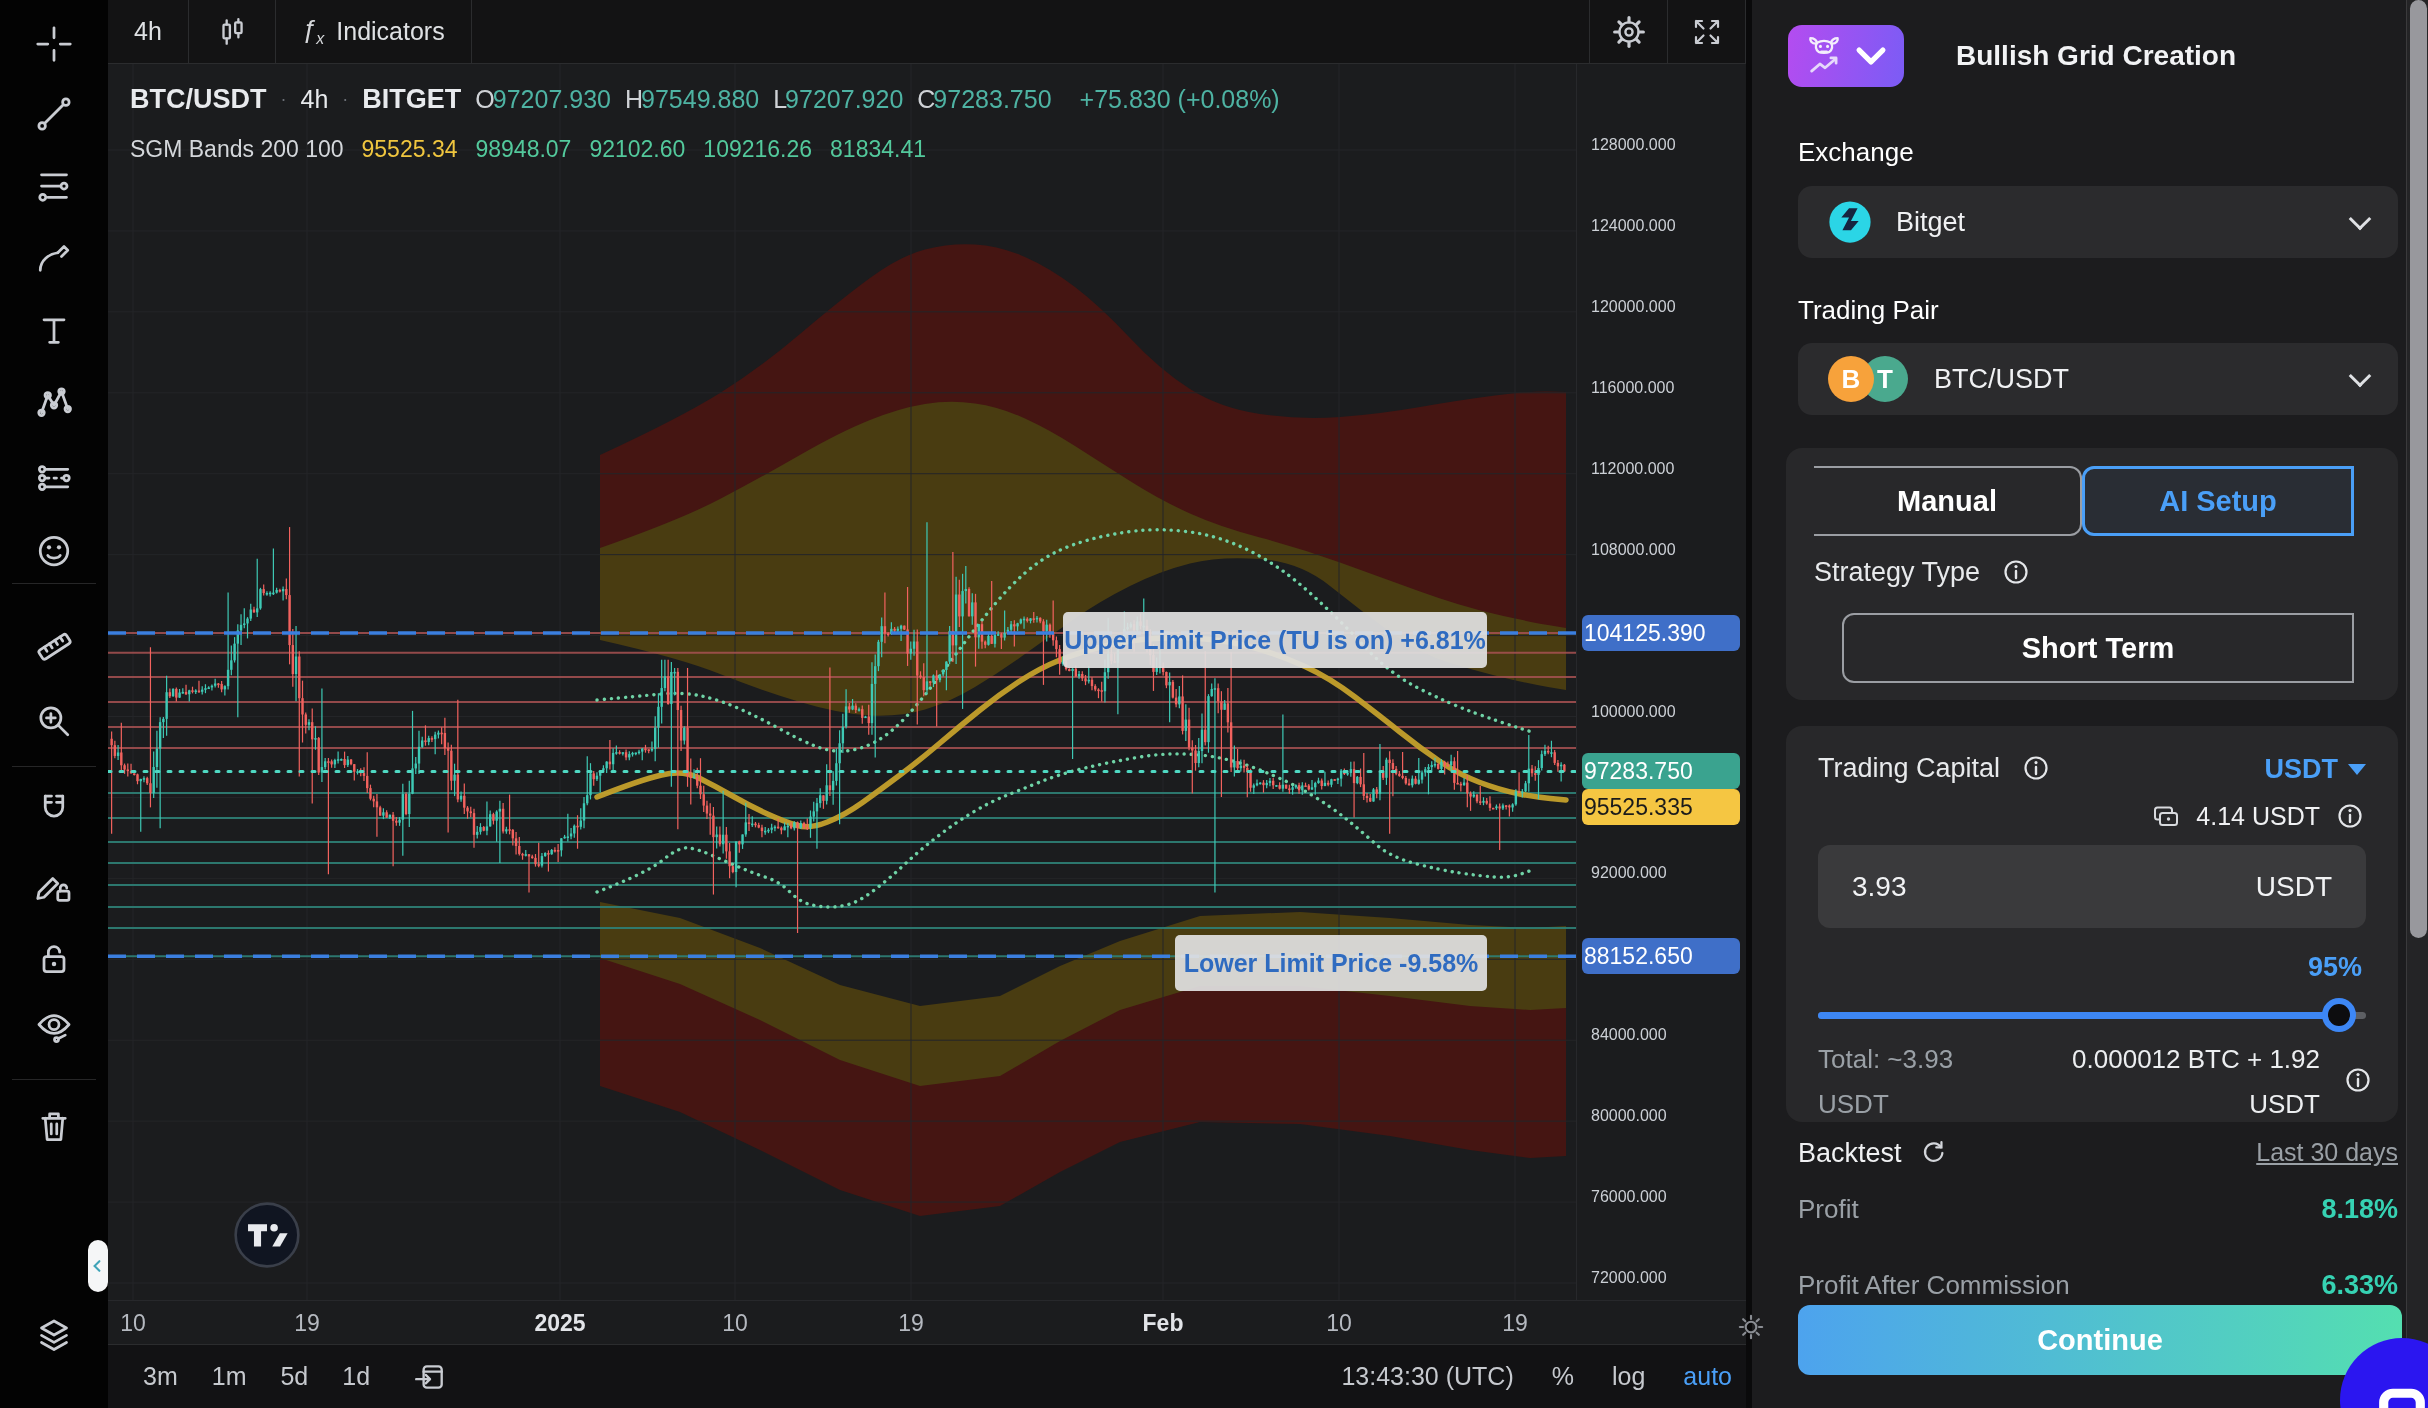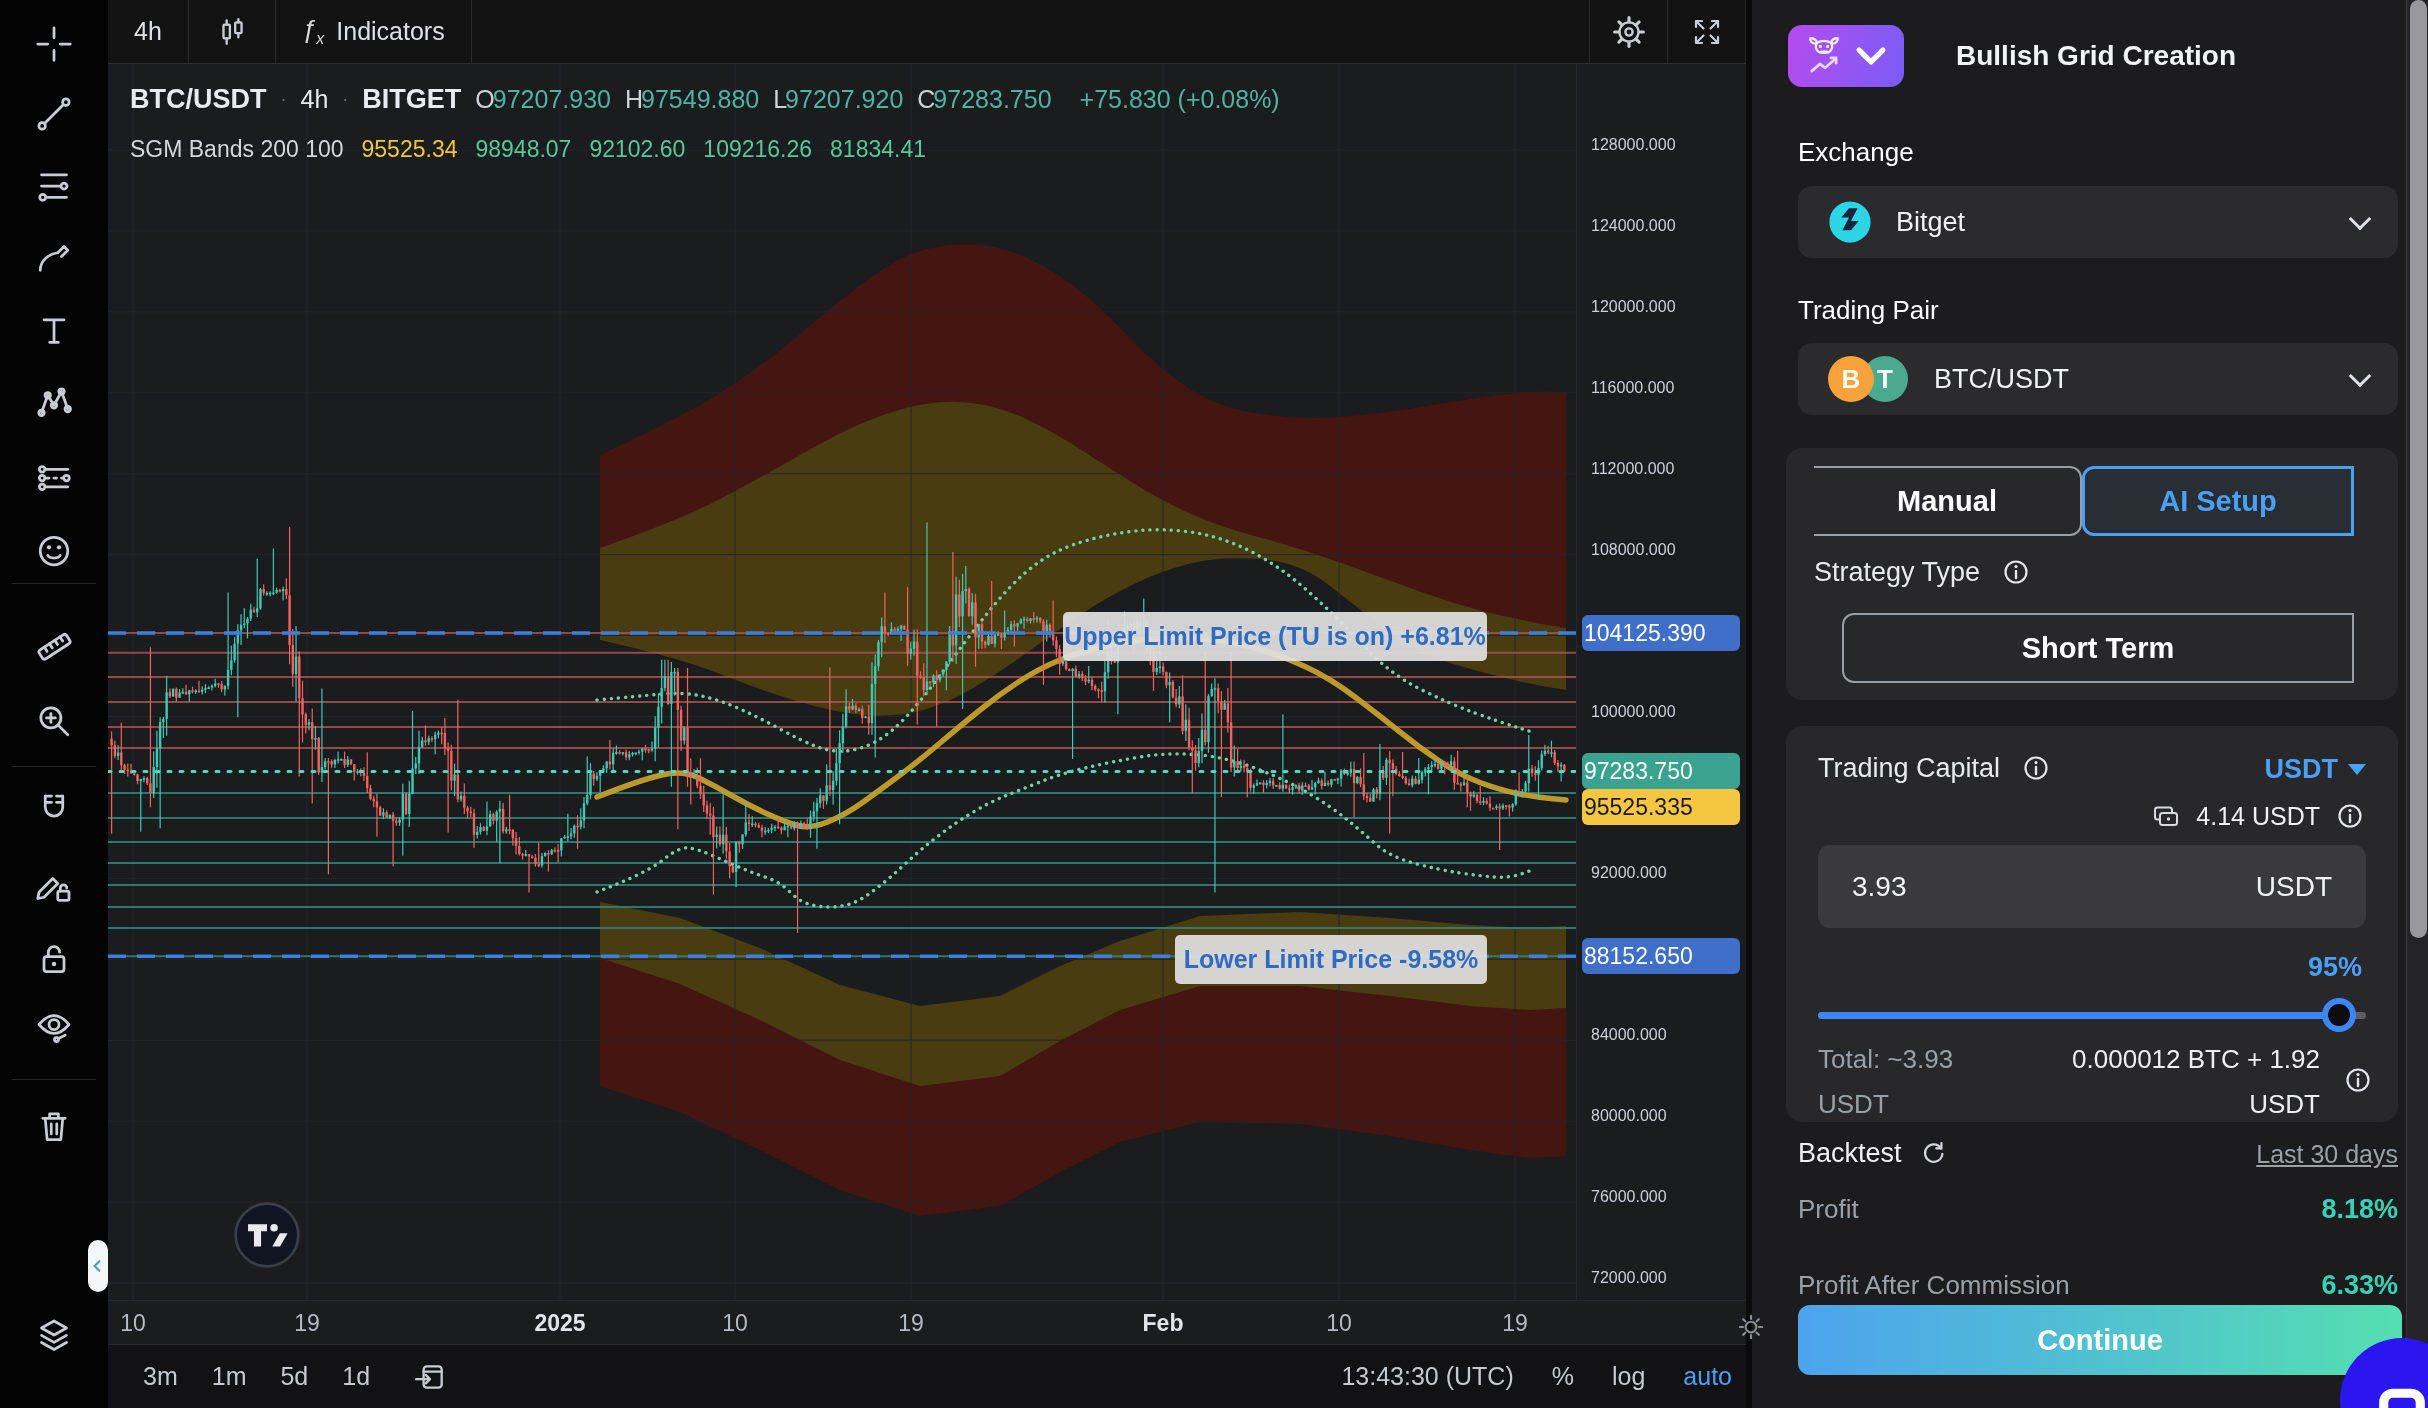--- a/index.html
+++ b/index.html
@@ -32,21 +32,21 @@
   .sym-name { font-weight:bold; font-size:27px; }
   .sym-dot { color:#6b6f76; font-size:18px; }
   .ohlc-lab { color:#cfd2d6; }
   .ohlc-val { color:#4eb3a3; margin-left:-8px; }
   .ohlc-chg { color:#4eb3a3; }
   #sgm-row { position:absolute; left:22px; top:136px; display:flex; align-items:center; gap:18px;
     font-size:23px; color:#d4d7db; z-index:15; white-space:nowrap; }
 
   #chart-svg { position:absolute; left:0; top:64px; z-index:1; cursor:crosshair; }
 
-  .limit-label { position:absolute; height:49px; background:rgba(224,224,224,0.93); border-radius:5px;
+  .limit-label { position:absolute; height:56px; background:rgba(224,224,224,0.93); border-radius:5px;
     display:flex; align-items:center; justify-content:center; color:#2f6bc0; font-weight:bold; font-size:25px;
     z-index:12; cursor:grab; }
 
   
   #price-axis { position:absolute; left:1468px; top:64px; width:170px; height:1236px; background:#1b1c1e;
     border-left:1px solid #27282b; z-index:10; cursor:ns-resize; }
   .pa-label { position:absolute; left:14px; font-size:16px; color:#ccd0d6; }
   .pa-badge { position:absolute; left:5px; width:158px; height:36px; border-radius:6px; font-size:23px;
     display:flex; align-items:center; padding-left:2px; }
 
@@ -105,21 +105,21 @@
   #amount-input input { background:transparent; border:none; outline:none; color:#f2f3f5; font-size:28px; width:300px;
     font-family:inherit; }
   #amount-unit { margin-left:auto; font-size:28px; color:#f2f3f5; }
 
   #slider { position:absolute; left:32px; top:272px; width:548px; height:34px; cursor:pointer; }
   #slider .track { position:absolute; top:14px; left:0; width:100%; height:7px; background:#5d5f63; border-radius:4px; }
   #slider .fill { position:absolute; top:14px; left:0; height:7px; background:#3d87f5; border-radius:4px; }
   #slider .thumb { position:absolute; top:0; width:34px; height:34px; border-radius:50%; background:#0d0d0f;
     border:6px solid #3d87f5; transform:translateX(-17px); cursor:grab; }
 
-  .row-flex { position:absolute; left:46px; width:600px; display:flex; align-items:flex-end; }
+  .row-flex { position:absolute; left:46px; width:600px; display:flex; align-items:flex-start; }
   #continue-btn { position:absolute; left:46px; top:1305px; width:604px; height:70px; border-radius:12px;
     background:linear-gradient(90deg,#4da3ee 0%,#54dfb0 100%); color:#fff; font-weight:bold; font-size:29px;
     display:flex; align-items:center; justify-content:center; cursor:pointer; border:none; font-family:inherit; }
 
   #panel-scrollbar { position:absolute; left:2406px; top:0; width:22px; height:1408px; background:#242426;
     border-left:1px solid #3a3a3c; z-index:50; }
   #panel-scroll-thumb { position:absolute; left:3px; top:0; width:17px; height:938px; background:#98989d;
     border-radius:9px; cursor:grab; }
 
   #chat-bubble { position:absolute; left:2340px; top:1338px; width:124px; height:124px; border-radius:50%;

